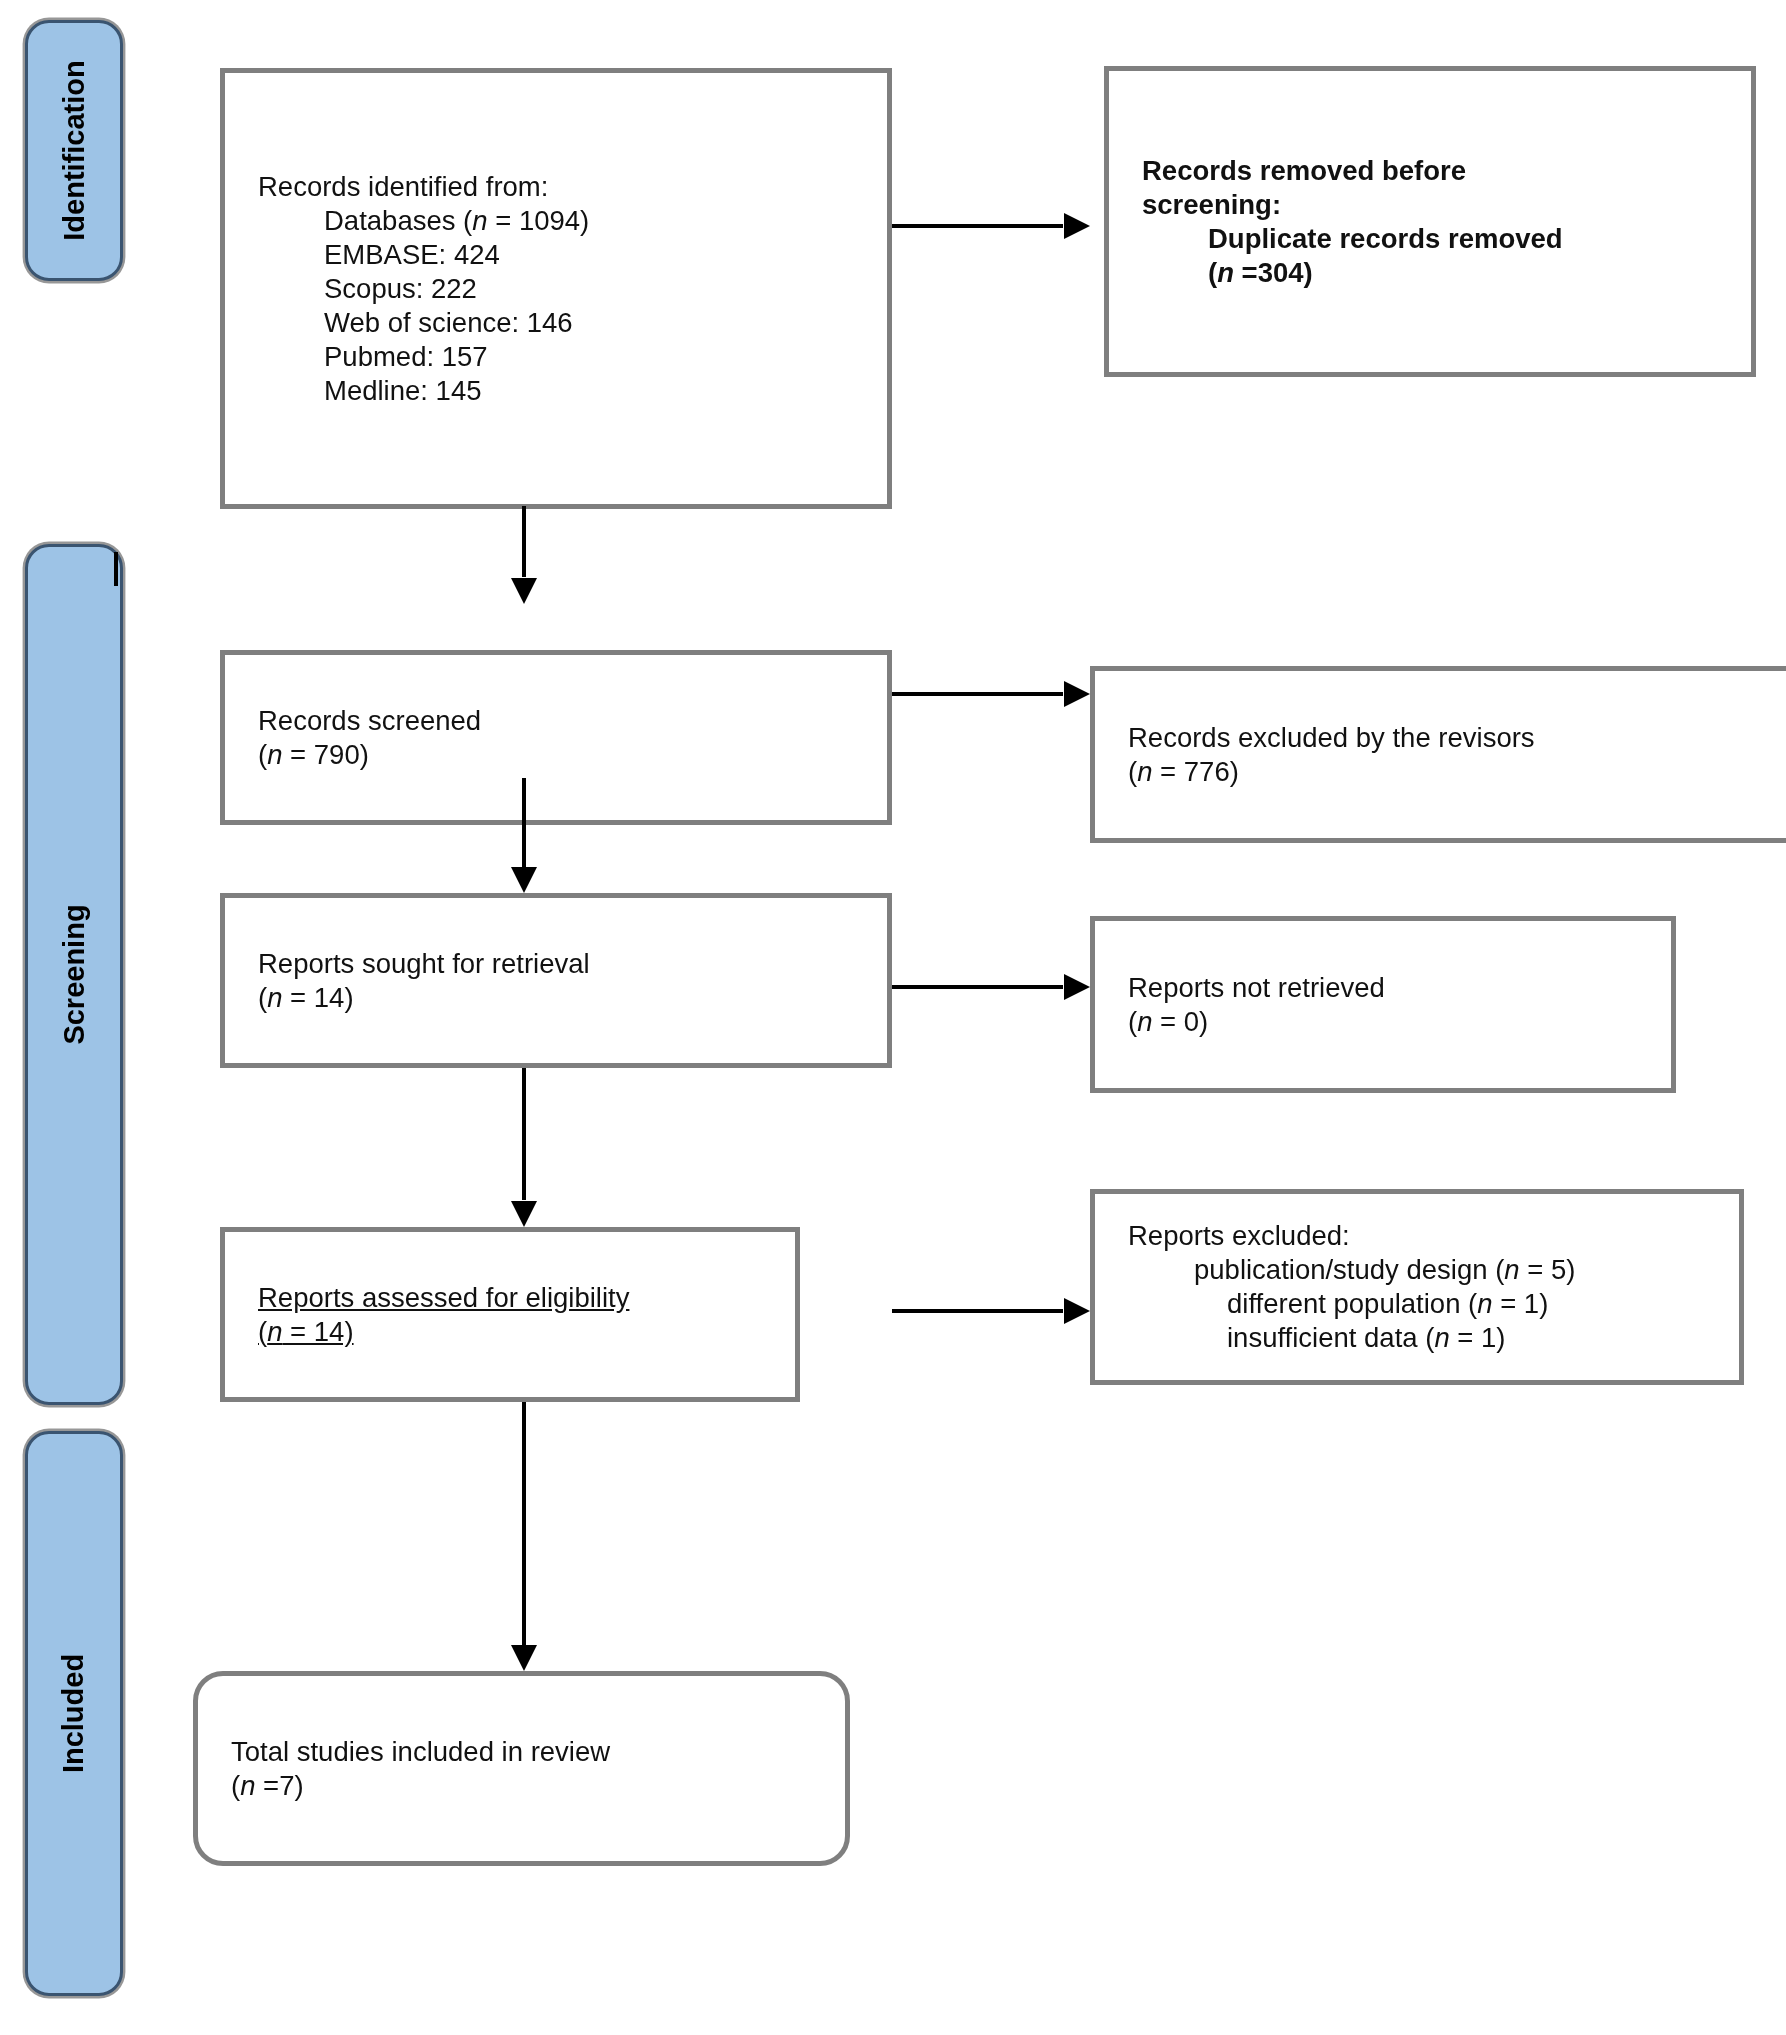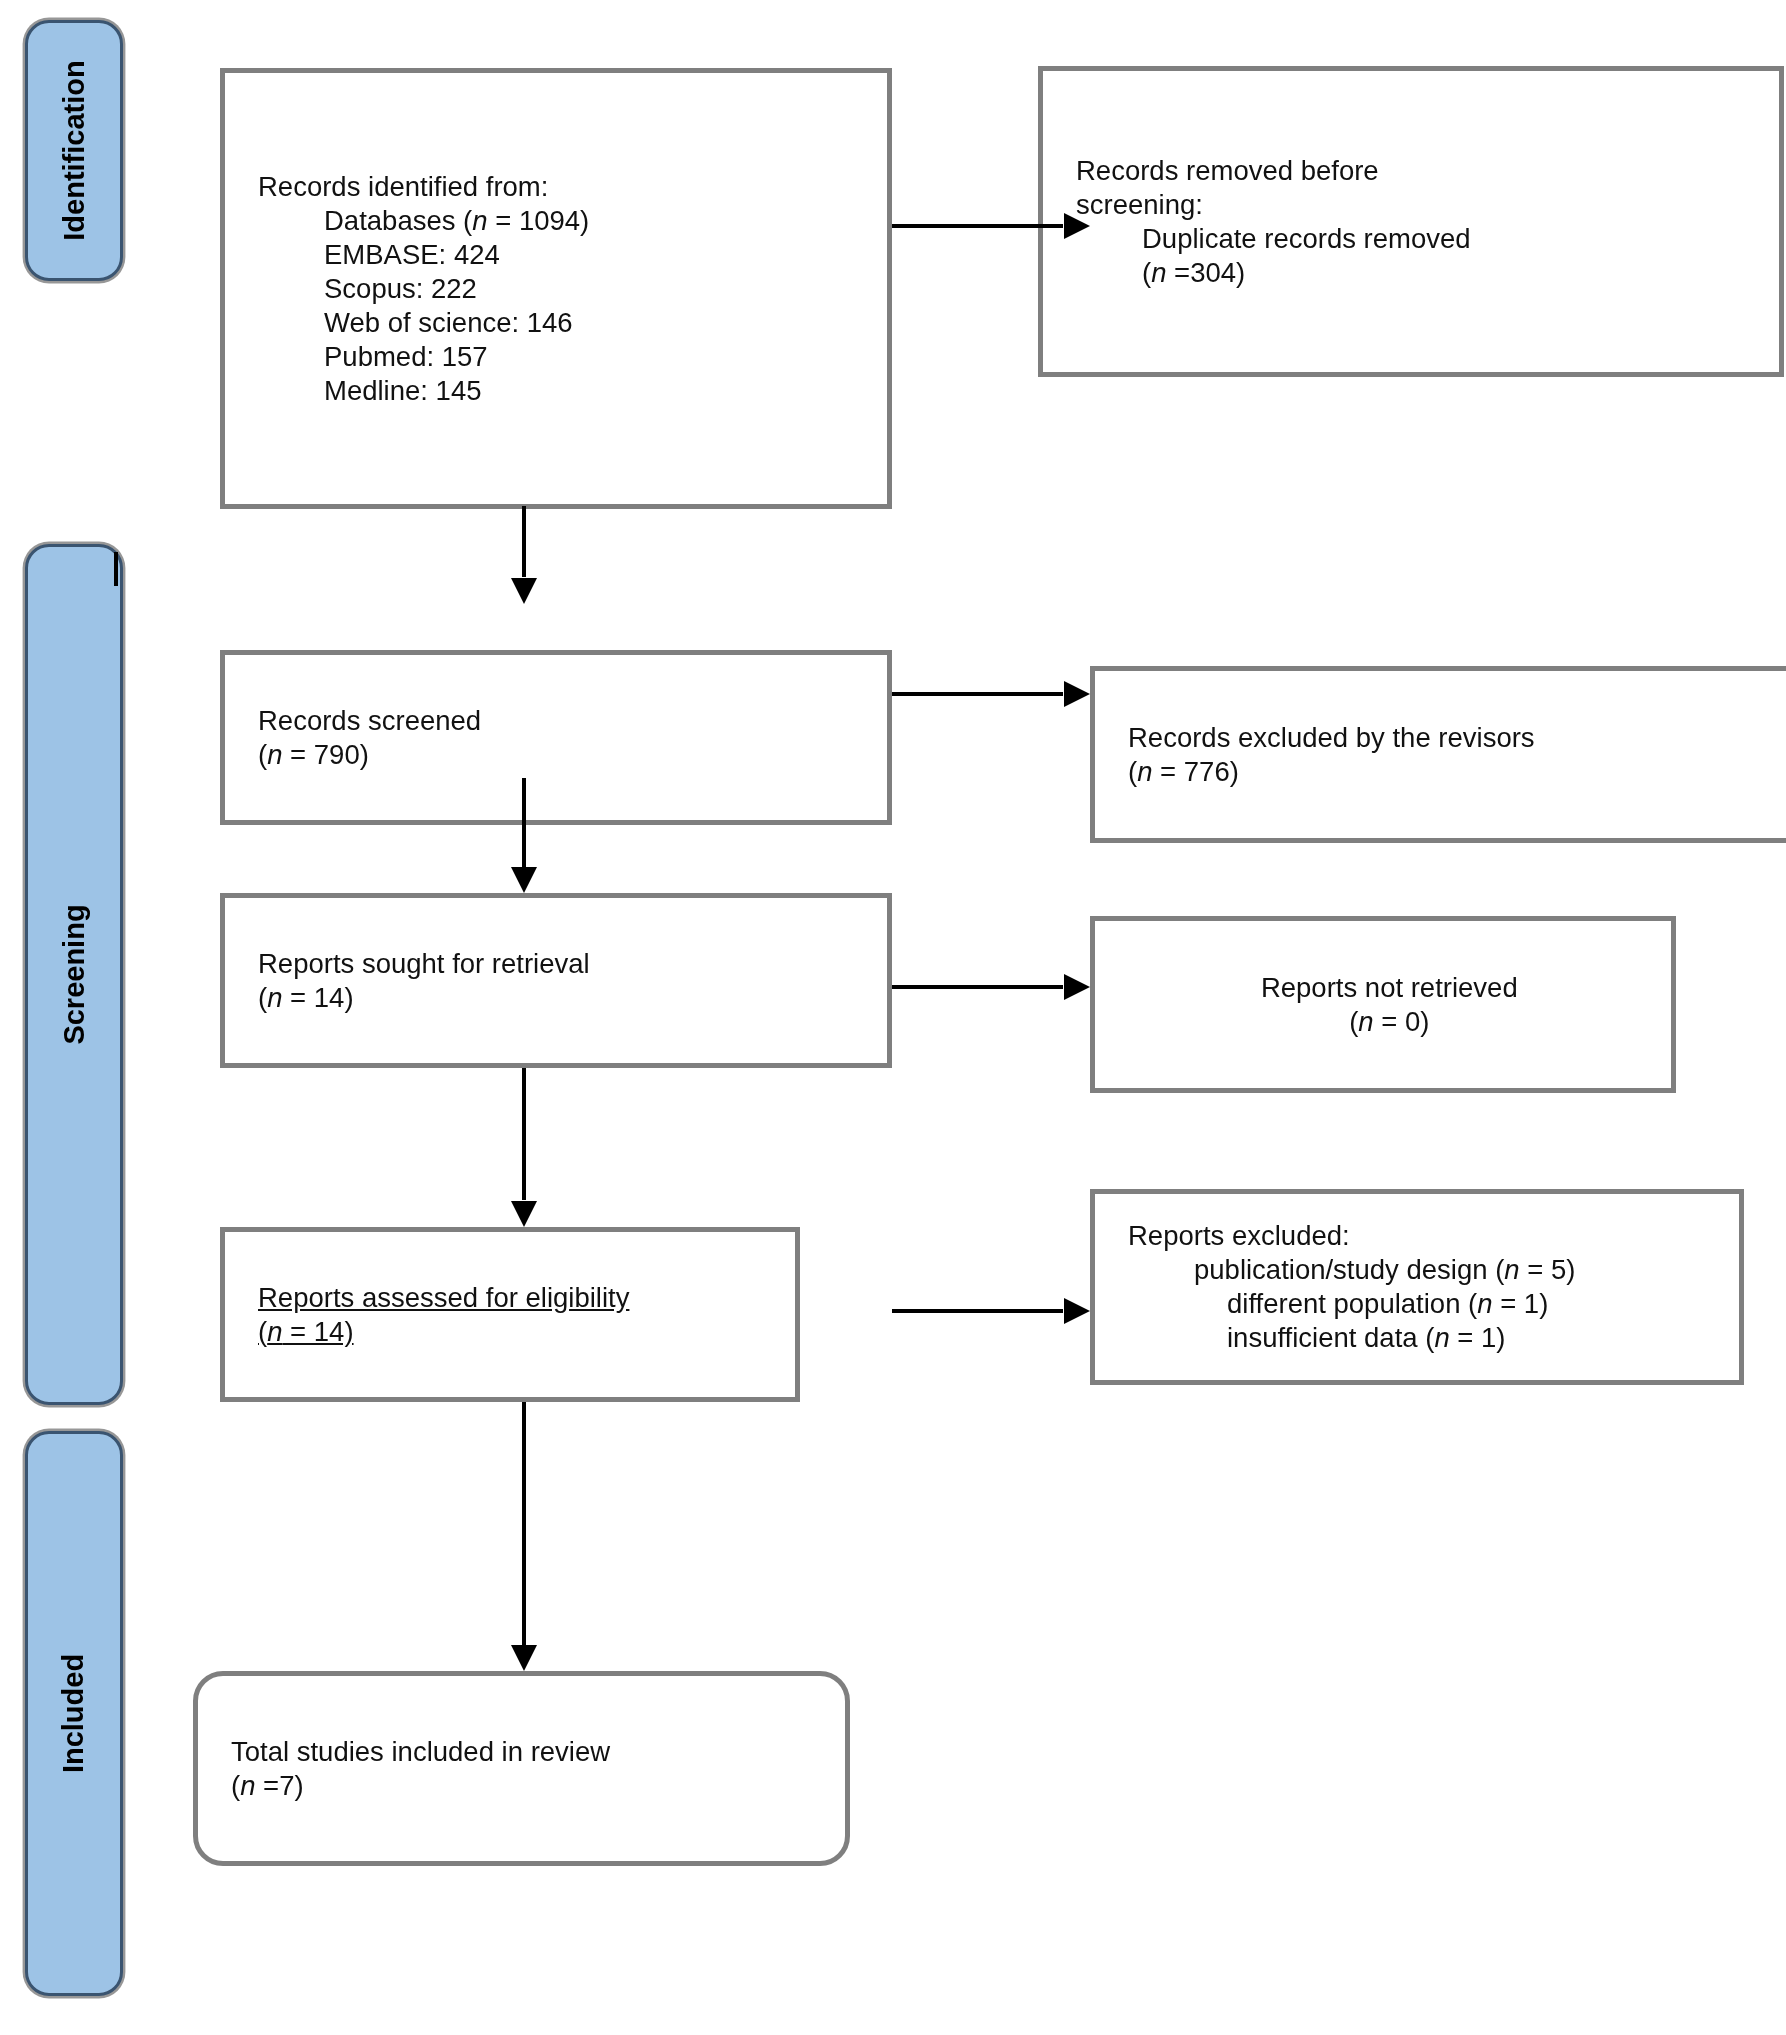--- a/index.html
+++ b/index.html
@@ -47,25 +47,25 @@
     display:flex;flex-direction:column;justify-content:center;
     padding:14.4px 20.4px 14.4px 33px;
   }
   .fbox .line{font-size:27.5px;line-height:34px;white-space:nowrap;}
   .fbox .line i{font-style:italic;}
   .indent-0{padding-left:0;}
   .indent-1{padding-left:66px;}
   .indent-2{padding-left:99px;}
 
   #box-identified{left:220px;top:68px;width:672px;height:441px;}
-  #box-removed{left:1038px;top:66px;width:746px;height:311px;}
+  #box-removed{left:1104px;top:66px;width:652px;height:311px;font-weight:bold;}
   #box-screened{left:220px;top:604px;width:672px;height:175px;margin-top:46px;}
   #box-excluded-revisors{left:1090px;top:626px;width:740px;height:177px;margin-top:40px;}
   #box-sought{left:220px;top:893px;width:672px;height:175px;}
-  #box-not-retrieved{left:1090px;top:916px;width:586px;height:177px;align-items:center;}
+  #box-not-retrieved{left:1090px;top:916px;width:586px;height:177px;}
   #box-assessed{left:220px;top:1227px;width:580px;height:175px;text-decoration:underline;}
   #box-excluded-reports{left:1090px;top:1189px;width:654px;height:196px;}
   #box-included-total{left:193px;top:1671px;width:657px;height:195px;border-radius:30px;}
 
   
   .varrow{position:absolute;width:26px;}
   .varrow .shaft{
     position:absolute;left:11.4px;top:0;width:3.6px;
     background:var(--arrow);
   }

